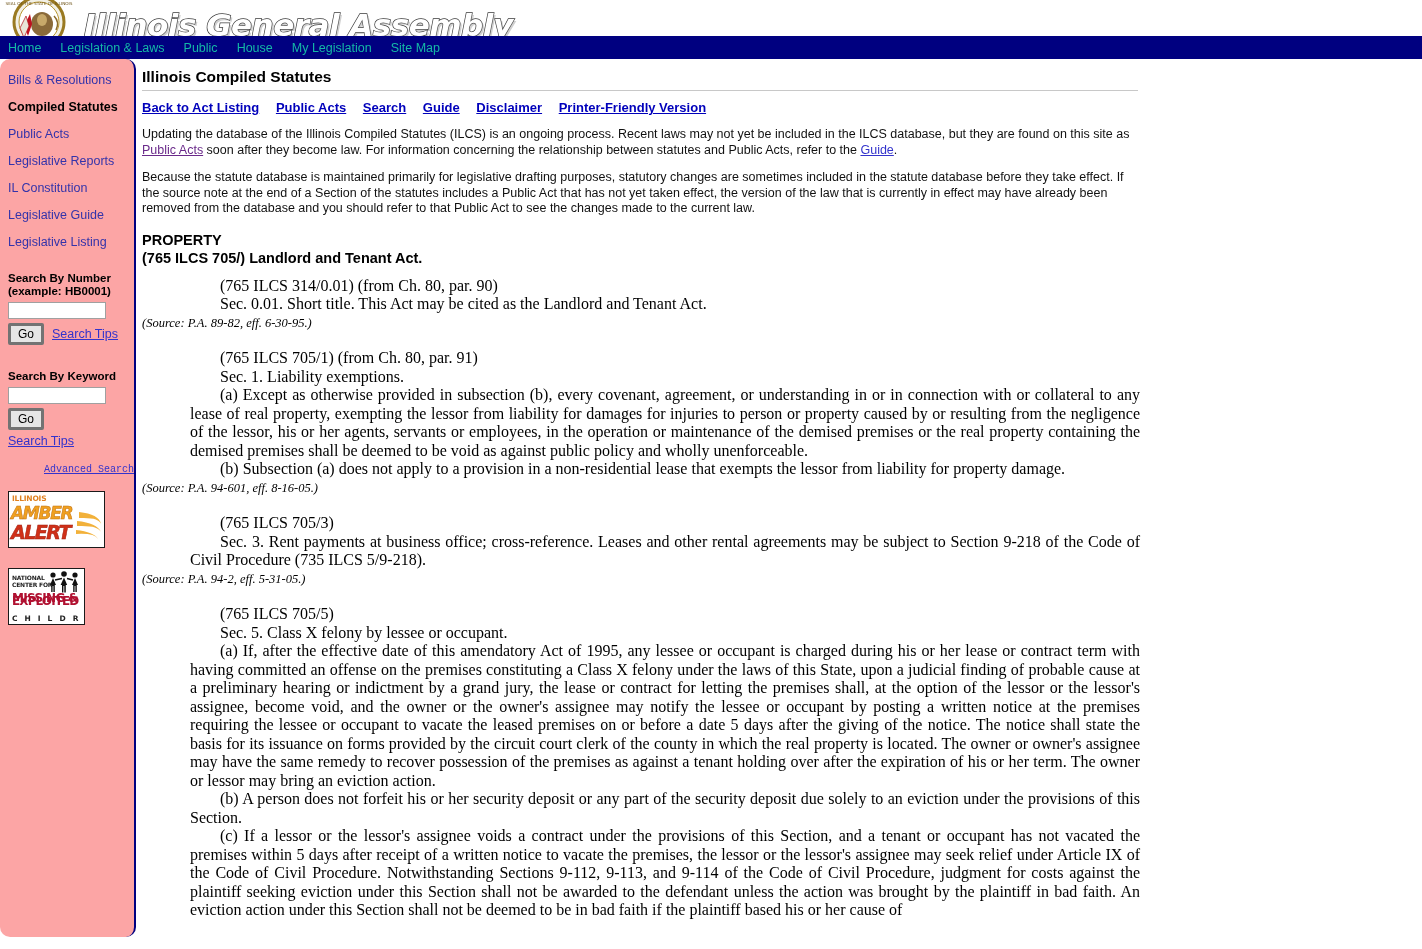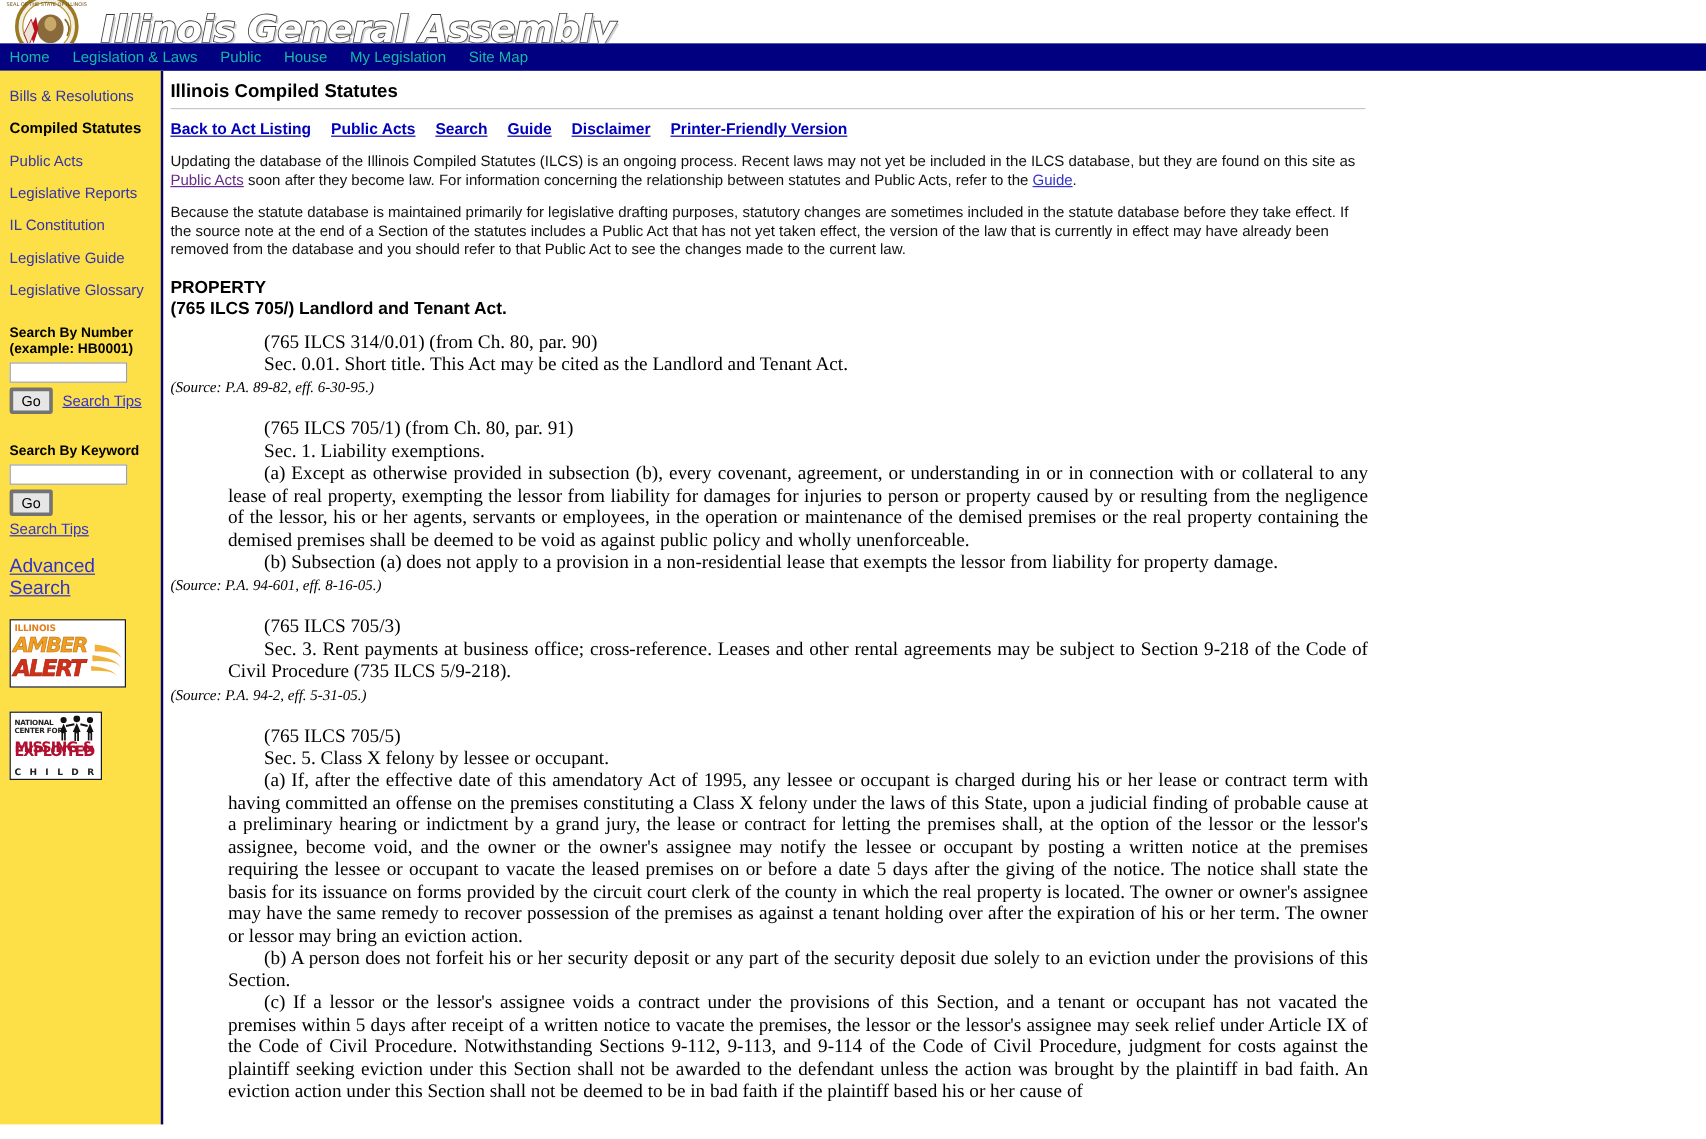--- a/index.html
+++ b/index.html
@@ -73,21 +73,22 @@
     height: 878px;
   }
 
   
   #sidebar {
     width: 136px;
     min-width: 136px;
     border-right: 2px solid #000080;
     box-sizing: border-box;
     padding: 0 0 0 0;
-    background: #fde047;
+    background: #fca5a5;
+    border-radius: 10px;
   }
   .side-links {
     padding: 14px 0 0 8px;
   }
   .side-link {
     display: block;
     font-family: "Liberation Sans", sans-serif;
     font-size: 12.5px;
     color: #3333aa;
     text-decoration: none;
@@ -146,26 +147,27 @@
     cursor: pointer;
     white-space: nowrap;
   }
   .tips-link.below {
     margin-left: 0;
     display: block;
     margin-top: 4px;
   }
   .adv-link {
     display: block;
-    font-family: Liberation Sans, sans-serif;
-    font-size: 16px;
+    font-family: Liberation Mono, monospace;
+    font-size: 10px;
     color: #3333cc;
     text-decoration: underline;
     margin: 16px 0 0 8px;
     cursor: pointer;
+    text-align: right;
   }
 
   
   .badge-wrap { margin: 16px 0 0 8px; }
   .amber-badge {
     width: 97px;
     height: 57px;
     border: 1px solid #1a1a1a;
     box-sizing: border-box;
     background: #ffffff;
@@ -358,21 +360,21 @@
 <div id="page">
 
   <div id="sidebar">
     <div class="side-links">
       <a class="side-link">Bills &amp; Resolutions</a>
       <a class="side-link current">Compiled Statutes</a>
       <a class="side-link">Public Acts</a>
       <a class="side-link">Legislative Reports</a>
       <a class="side-link">IL Constitution</a>
       <a class="side-link">Legislative Guide</a>
-      <a class="side-link">Legislative Glossary</a>
+      <a class="side-link">Legislative Listing</a>
     </div>
 
     <div class="search-block">
       <div class="search-label">
         <span>Search By Number</span><br>
         <span>(example: HB0001)</span>
       </div>
       <input class="search-input" type="text" value="" style="">
       <div class="go-row">
         <button class="go-btn">Go</button>

